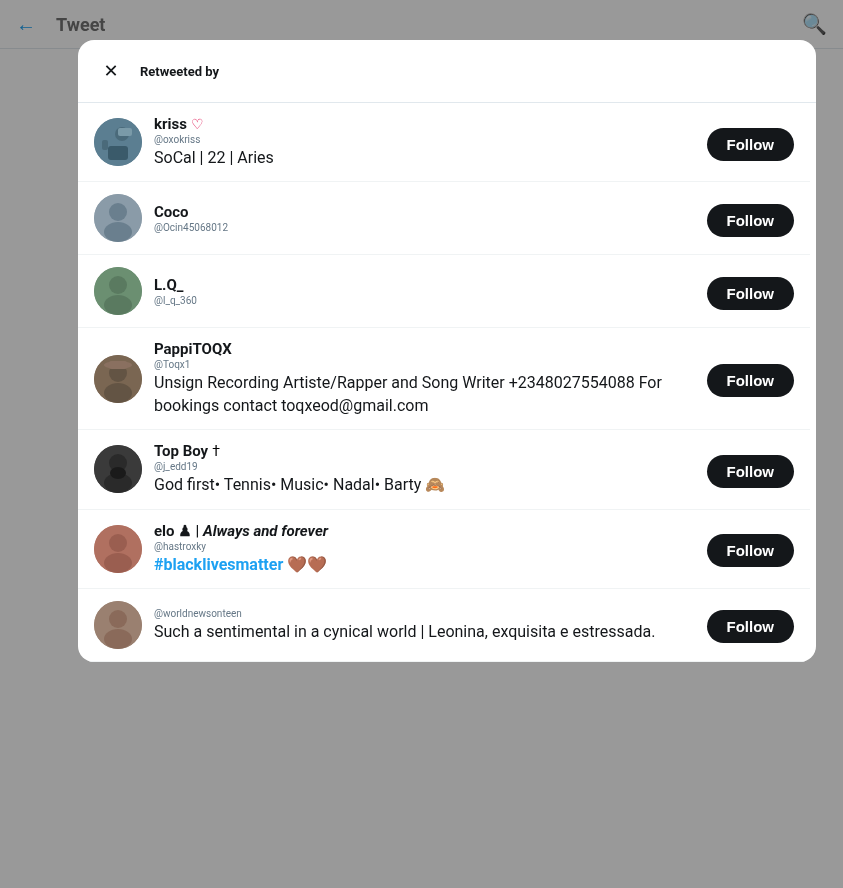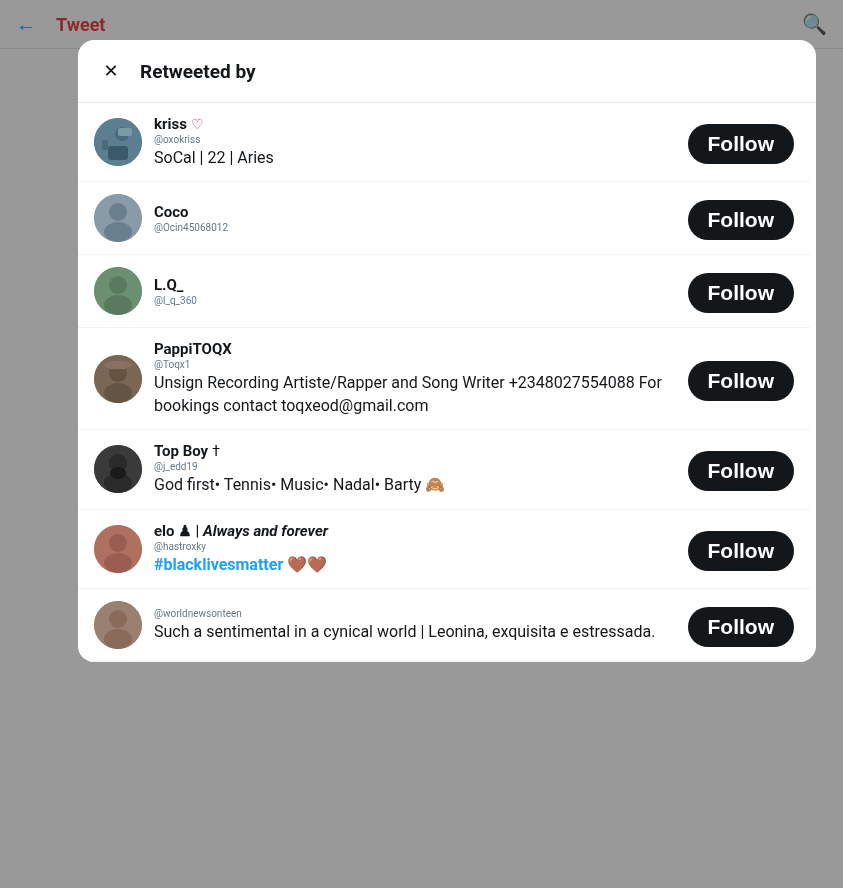--- a/index.html
+++ b/index.html
@@ -31,21 +31,21 @@
 
     .bg-back-icon {
       font-size: 20px;
       margin-right: 20px;
       color: #1da1f2;
     }
 
     .bg-title {
       font-size: 18px;
       font-weight: 700;
-      color: #ef4444;
+      color: #737373;
     }
 
     .bg-search-icon {
       margin-left: auto;
       font-size: 20px;
       color: #1da1f2;
     }
 
     
     .overlay {
@@ -89,21 +89,21 @@
       cursor: pointer;
       display: flex;
       align-items: center;
       justify-content: center;
       font-size: 18px;
       color: #14171a;
       margin-right: 12px;
     }
 
     .modal-title {
-      font-size: 19px;
+      font-size: 13px;
       font-weight: 700;
       color: #14171a;
     }
 
     .modal-body {
       overflow-y: auto;
       flex: 1;
       padding-right: 6px;
     }
 
@@ -194,21 +194,21 @@
       font-weight: bold;
     }
 
     .follow-btn {
       flex-shrink: 0;
       background: #14171a;
       color: #fff;
       border: none;
       border-radius: 20px;
       padding: 8px 20px;
-      font-size: 21px;
+      font-size: 15px;
       font-weight: 700;
       cursor: pointer;
       margin-left: 12px;
       margin-top: 4px;
       white-space: nowrap;
     }
 
     
     .dagger { font-size: 14px; }
   </style>

